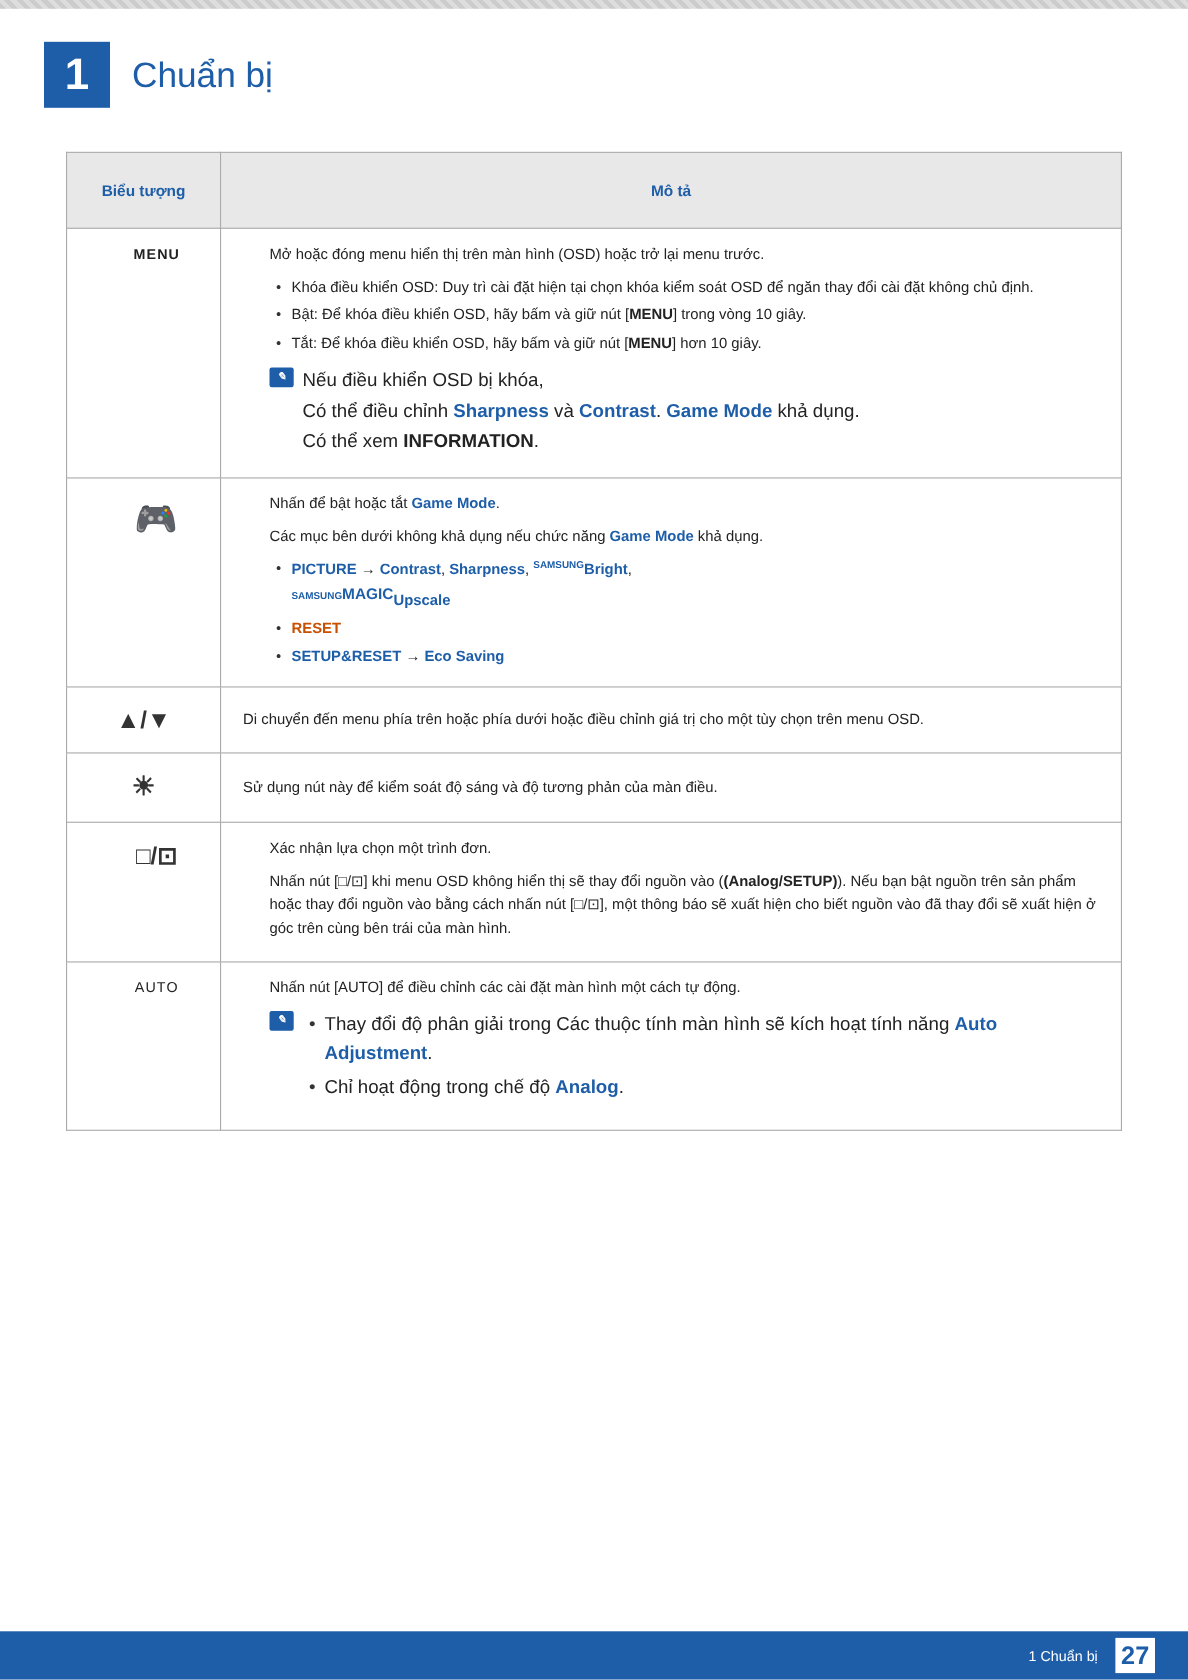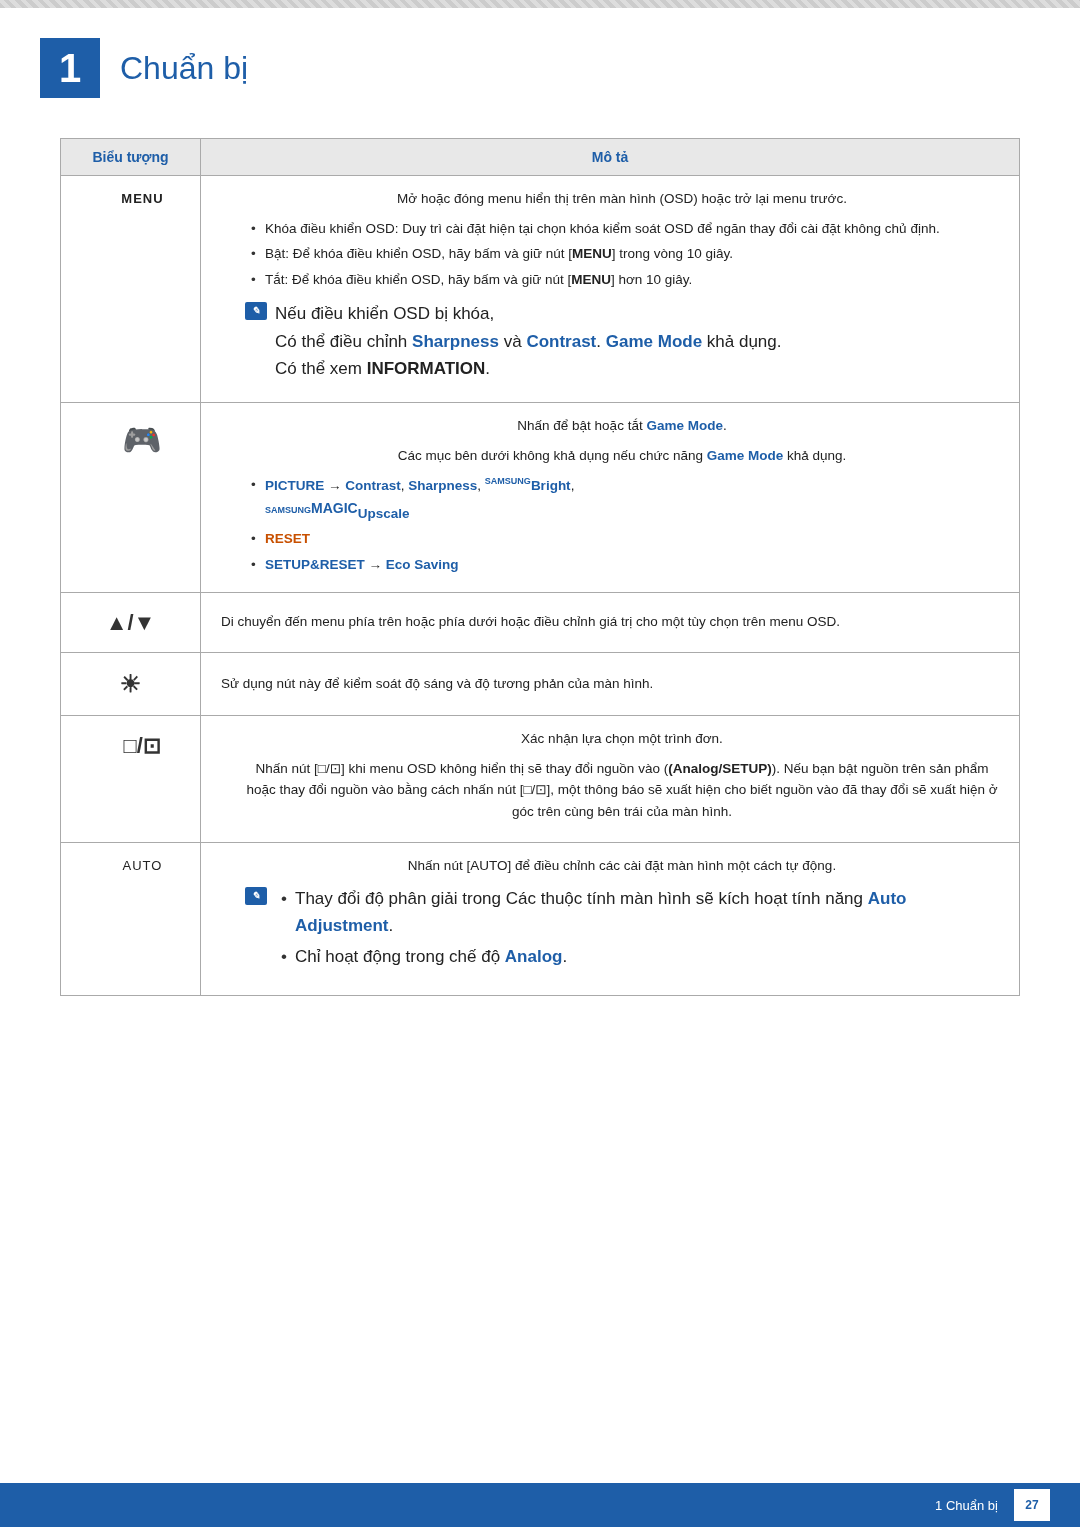--- a/index.html
+++ b/index.html
@@ -65,21 +65,21 @@
     .main-table {
       width: 100%;
       border-collapse: collapse;
       border: 1px solid #aaa;
     }
 
     .main-table th {
       background: #e8e8e8;
       color: #1e5ea8;
       font-weight: bold;
-      padding: 10px 20px;
+      padding: 26px 20px;
       border: 1px solid #aaa;
       text-align: center;
       font-size: 14px;
     }
 
     .main-table td {
       border: 1px solid #aaa;
       vertical-align: middle;
       padding: 12px 20px;
       font-size: 13.5px;
@@ -198,37 +198,36 @@
     .footer-text {
       color: white;
       font-size: 13px;
       margin-right: 16px;
     }
 
     .footer-page {
       background: white;
       color: #1e5ea8;
       font-weight: bold;
-      font-size: 12px;
+      font-size: 23px;
       width: 36px;
       height: 32px;
       display: flex;
       align-items: center;
       justify-content: center;
     }
 
     .row-top td {
       vertical-align: top;
       padding-left: 44px;
     }
 
     .desc-para {
       margin-bottom: 8px;
       line-height: 1.6;
-      text-align: center;
     }
   </style>
 </head>
 <body>
 
 <div class="top-bar"></div>
 
 <div class="chapter-header">
   <div class="chapter-number-box">
     <span>1</span>
@@ -297,21 +296,21 @@
         <td class="col-desc">
           <p>Di chuyển đến menu phía trên hoặc phía dưới hoặc điều chỉnh giá trị cho một tùy chọn trên menu OSD.</p>
         </td>
       </tr>
 
       <tr>
         <td class="col-icon">
           <span class="icon-brightness">☀</span>
         </td>
         <td class="col-desc">
-          <p>Sử dụng nút này để kiểm soát độ sáng và độ tương phản của màn hình.</p>
+          <p>Sử dụng nút này để kiểm soát độ sáng và độ tương phản của màn điều.</p>
         </td>
       </tr>
 
       <tr class="row-top">
         <td class="col-icon">
           <span class="icon-input" style="font-size:22px;">□/⊡</span>
         </td>
         <td class="col-desc">
           <p class="desc-para">Xác nhận lựa chọn một trình đơn.</p>
           <p class="desc-para">Nhấn nút [□/⊡] khi menu OSD không hiển thị sẽ thay đổi nguồn vào (<span class="bold-dark">(Analog/SETUP)</span>). Nếu bạn bật nguồn trên sản phẩm hoặc thay đổi nguồn vào bằng cách nhấn nút [□/⊡], một thông báo sẽ xuất hiện cho biết nguồn vào đã thay đổi sẽ xuất hiện ở góc trên cùng bên trái của màn hình.</p>

